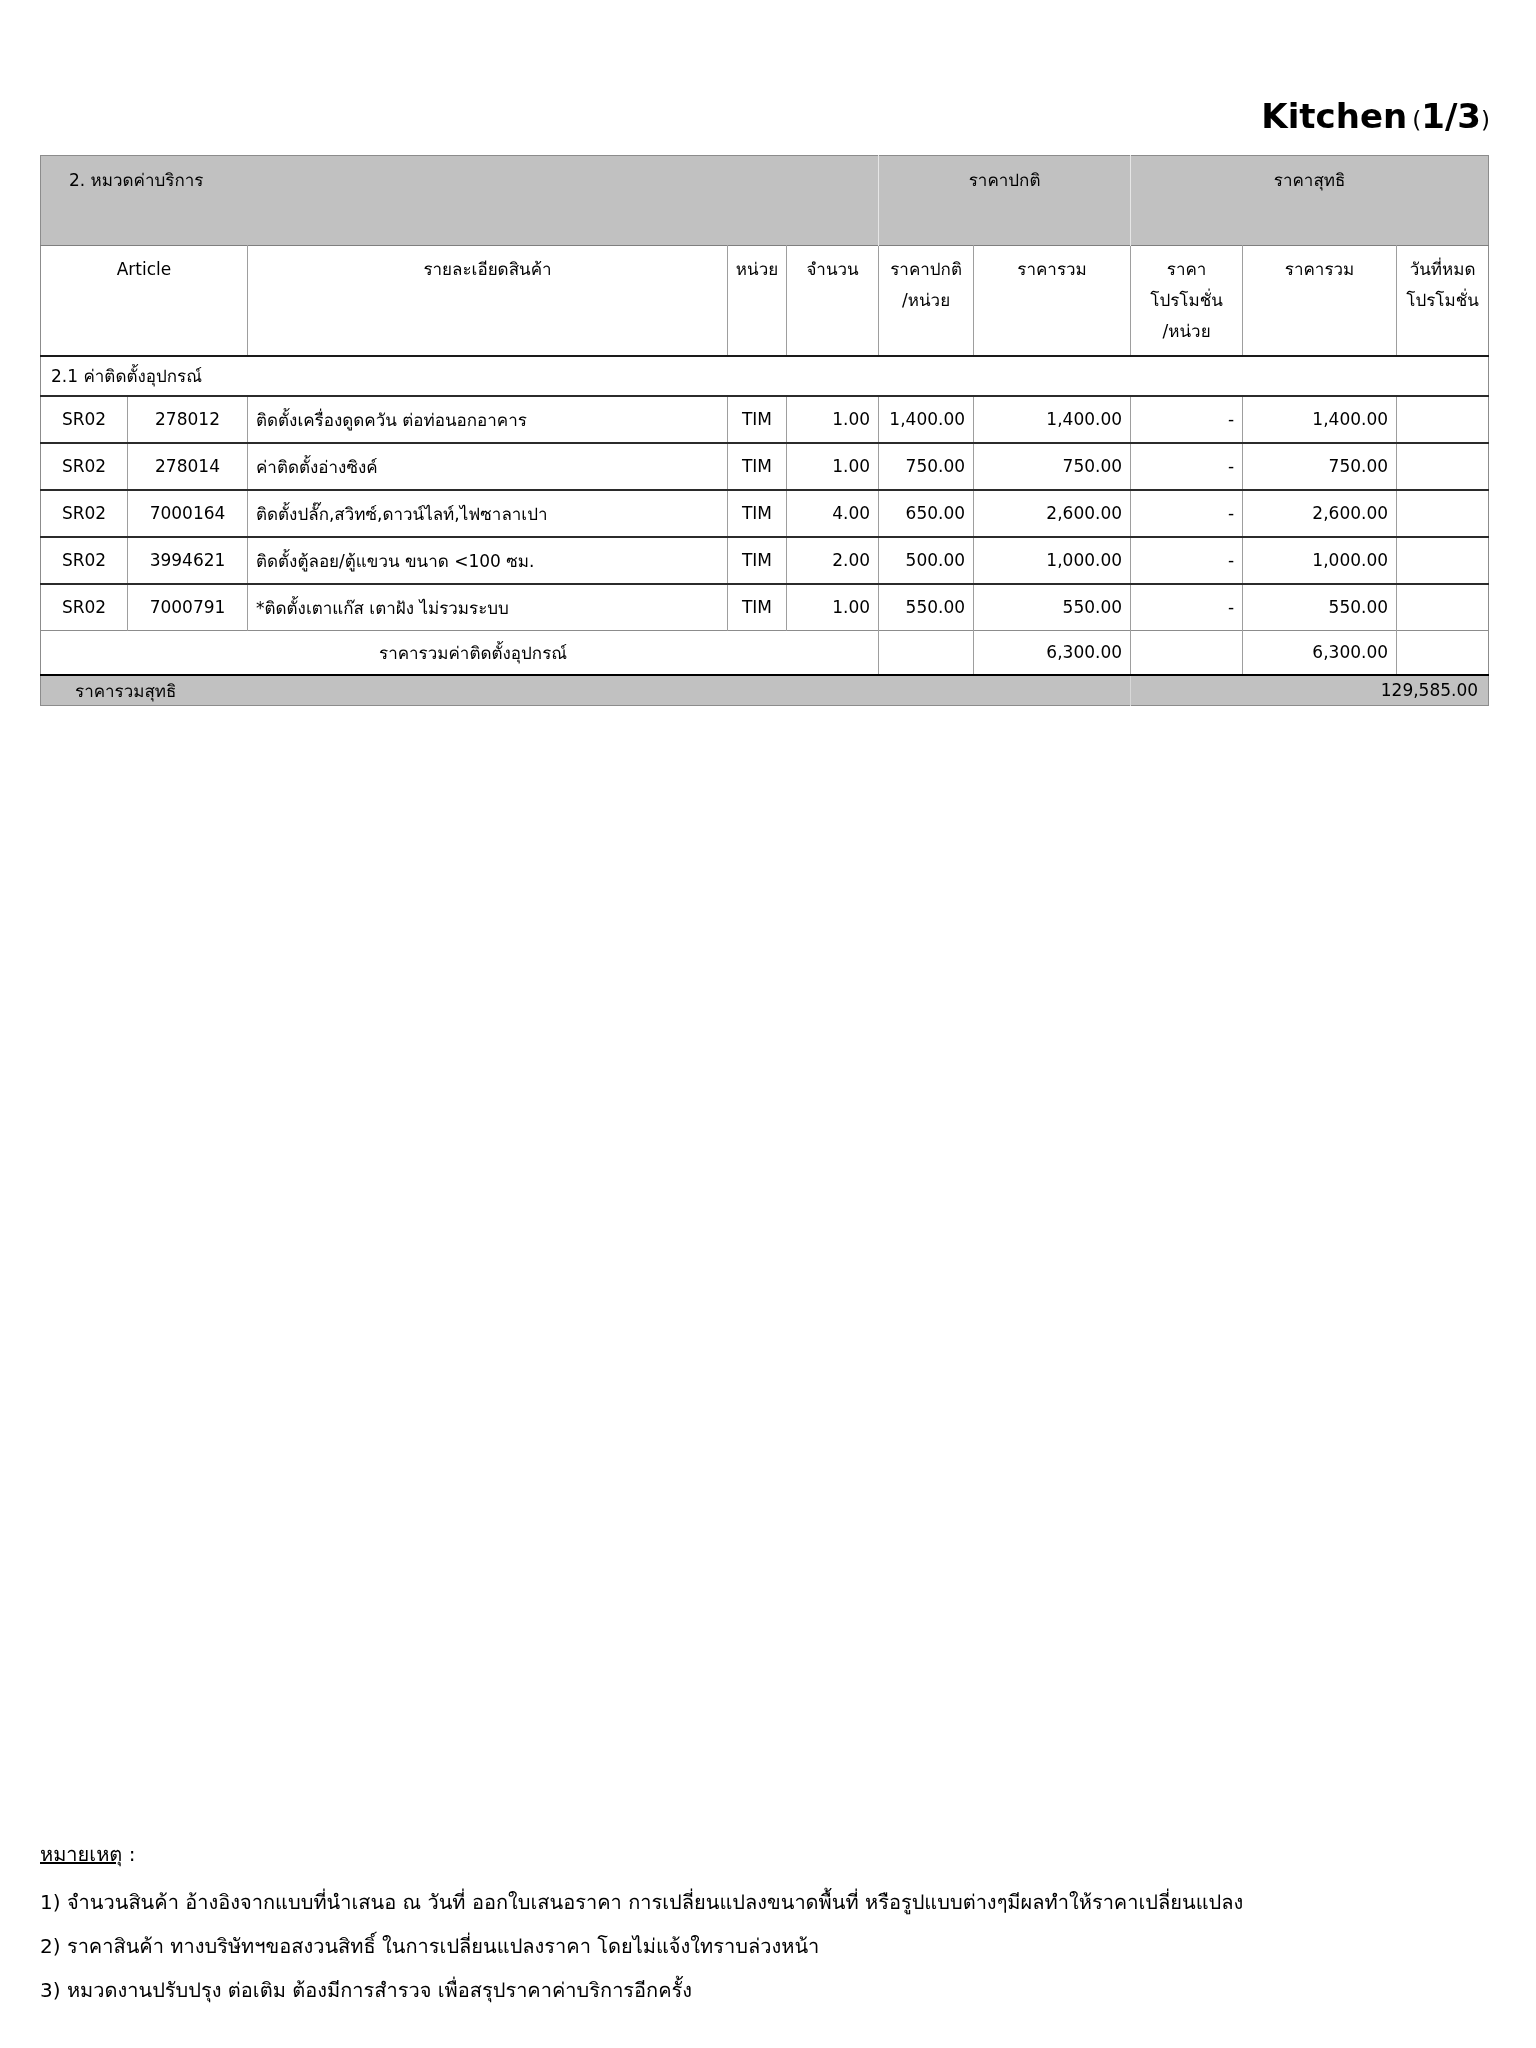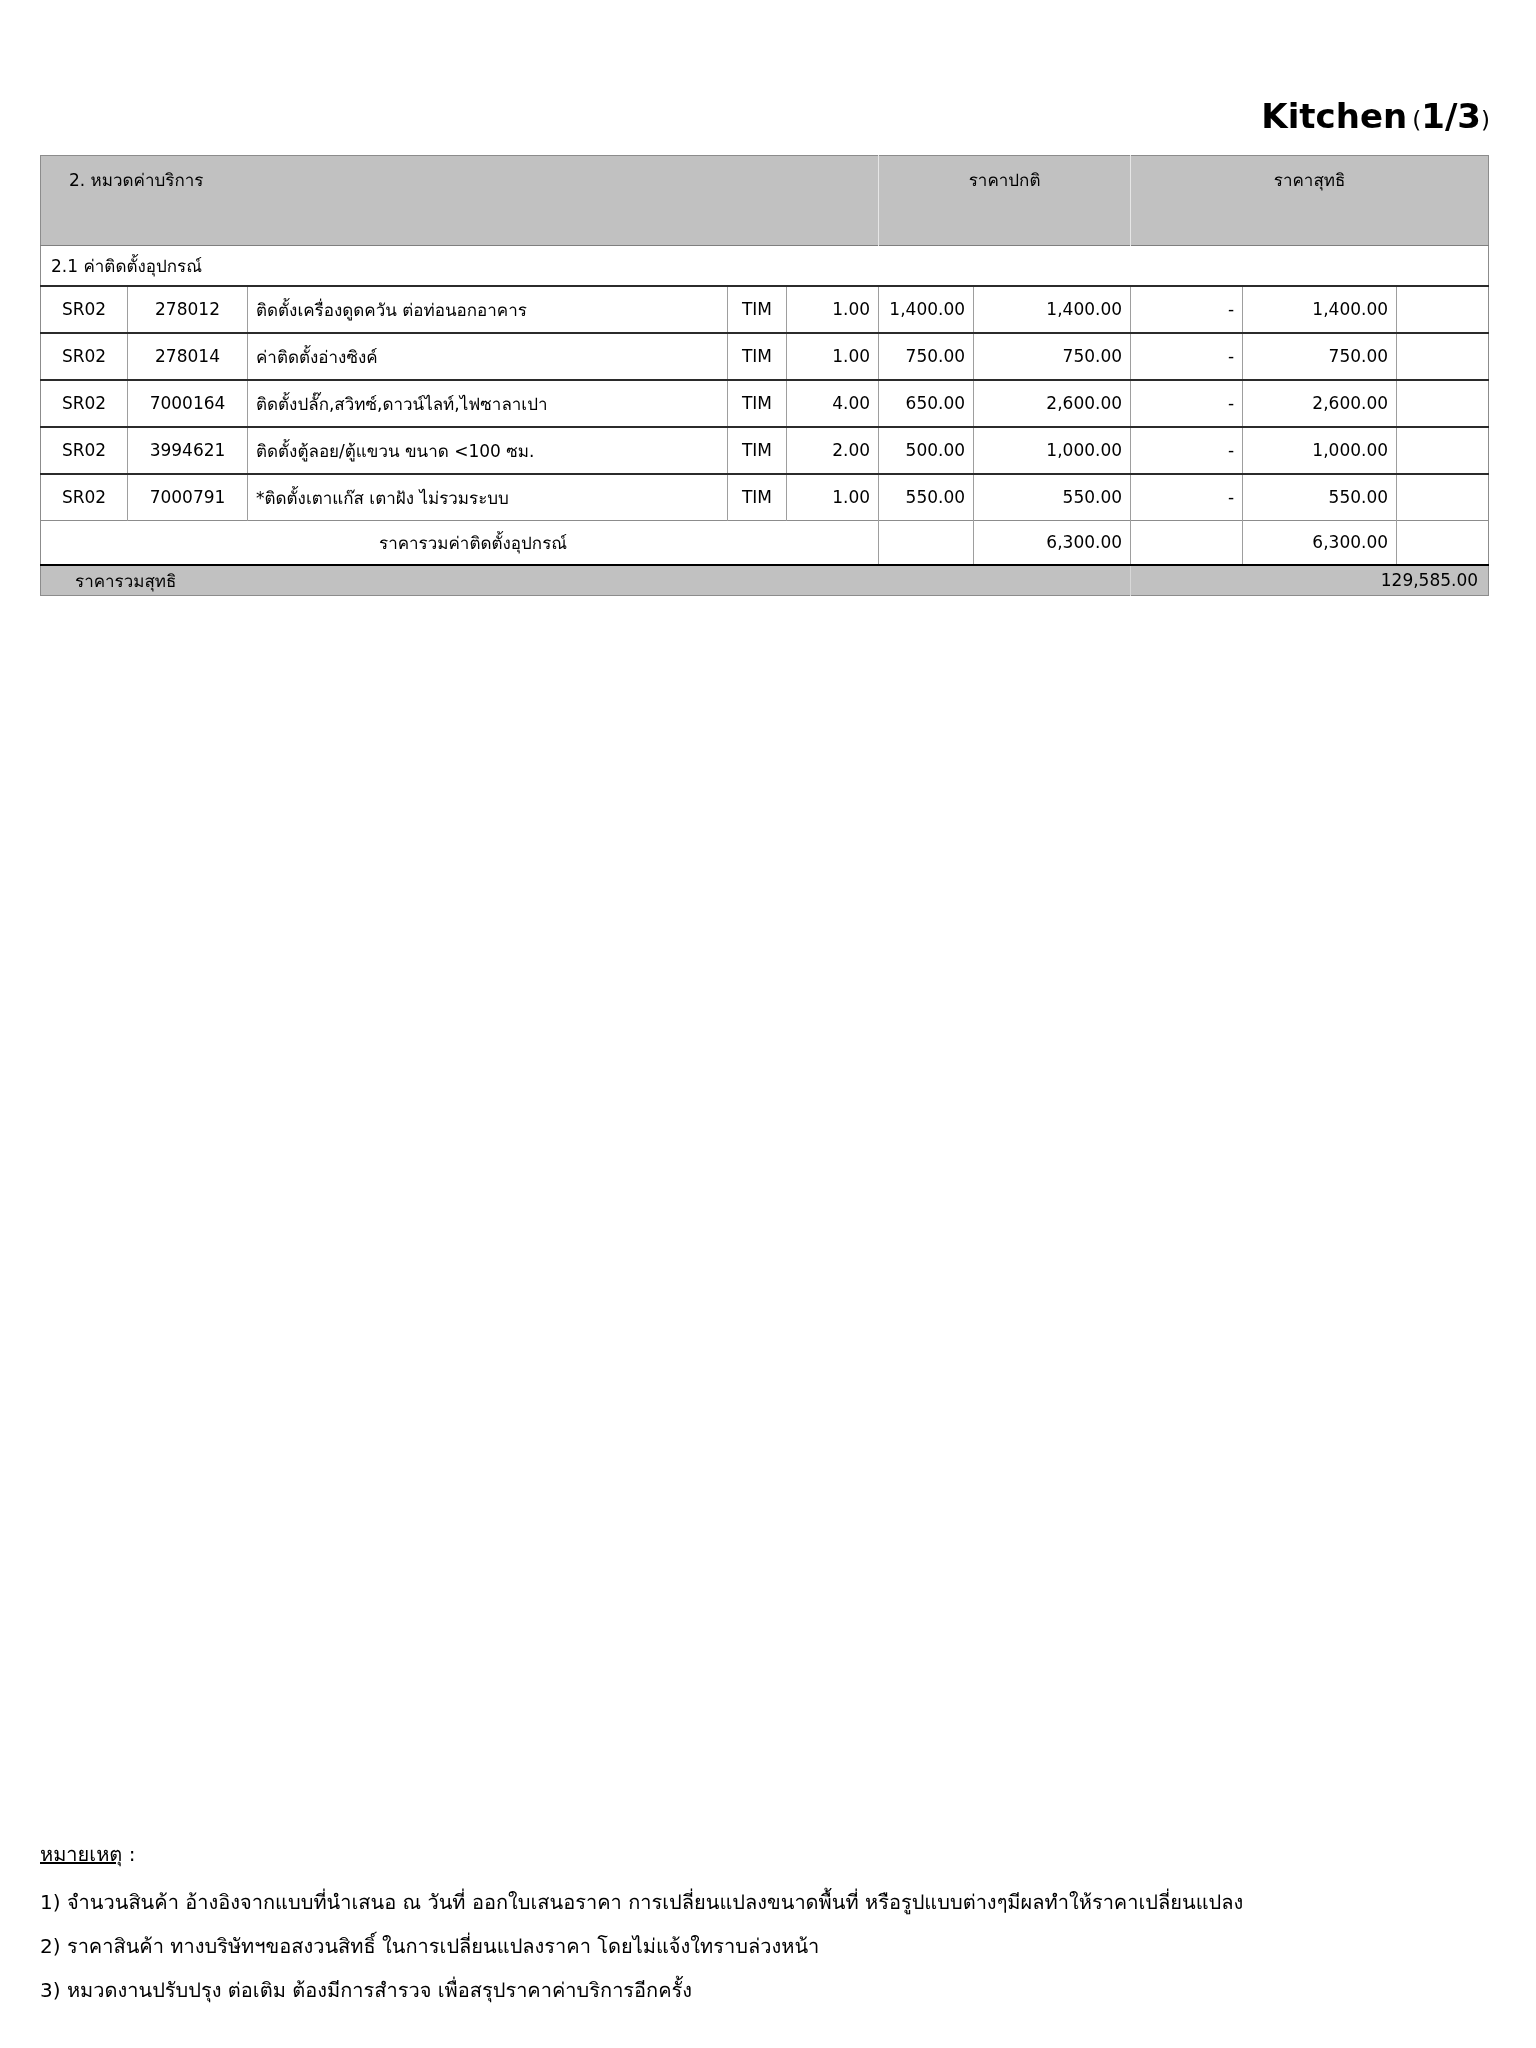--- a/index.html
+++ b/index.html
@@ -107,20 +107,35 @@
     <col style="width:92px">
   </colgroup>
 
   <tbody>
         <tr class="r-group">
     <td colspan="5" class="gh-left">2. หมวดค่าบริการ</td>
     <td colspan="2" class="gh-mid">ราคาปกติ</td>
     <td colspan="3" class="gh-right">ราคาสุทธิ</td>
   </tr>
 
+  <tr class="r-cols">
+    <td colspan="2">Article</td>
+    <td>รายละเอียดสินค้า</td>
+    <td>หน่วย</td>
+    <td>จำนวน</td>
+    <td>ราคาปกติ
+/หน่วย</td>
+    <td>ราคารวม</td>
+    <td>ราคา
+โปรโมชั่น
+/หน่วย</td>
+    <td>ราคารวม</td>
+    <td>วันที่หมด
+โปรโมชั่น</td>
+  </tr>
 
   <tr class="r-section">
     <td colspan="10">2.1 ค่าติดตั้งอุปกรณ์</td>
   </tr>
 
   <tr class="r-data">
     <td class="c-code">SR02</td>
     <td class="c-art">278012</td>
     <td class="c-desc">ติดตั้งเครื่องดูดควัน ต่อท่อนอกอาคาร</td>
     <td class="c-unit">TIM</td>

